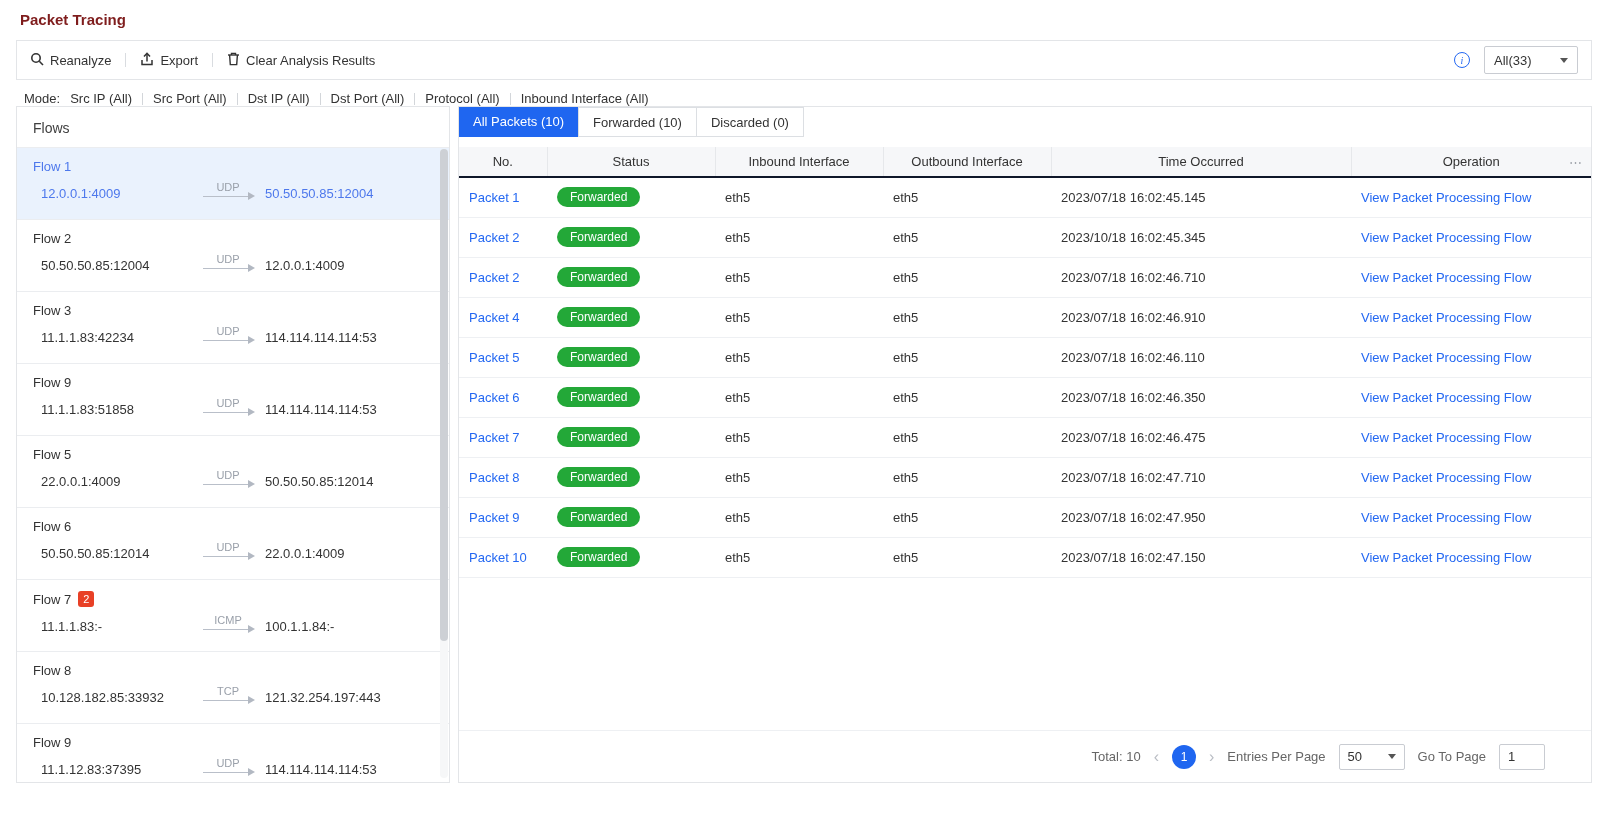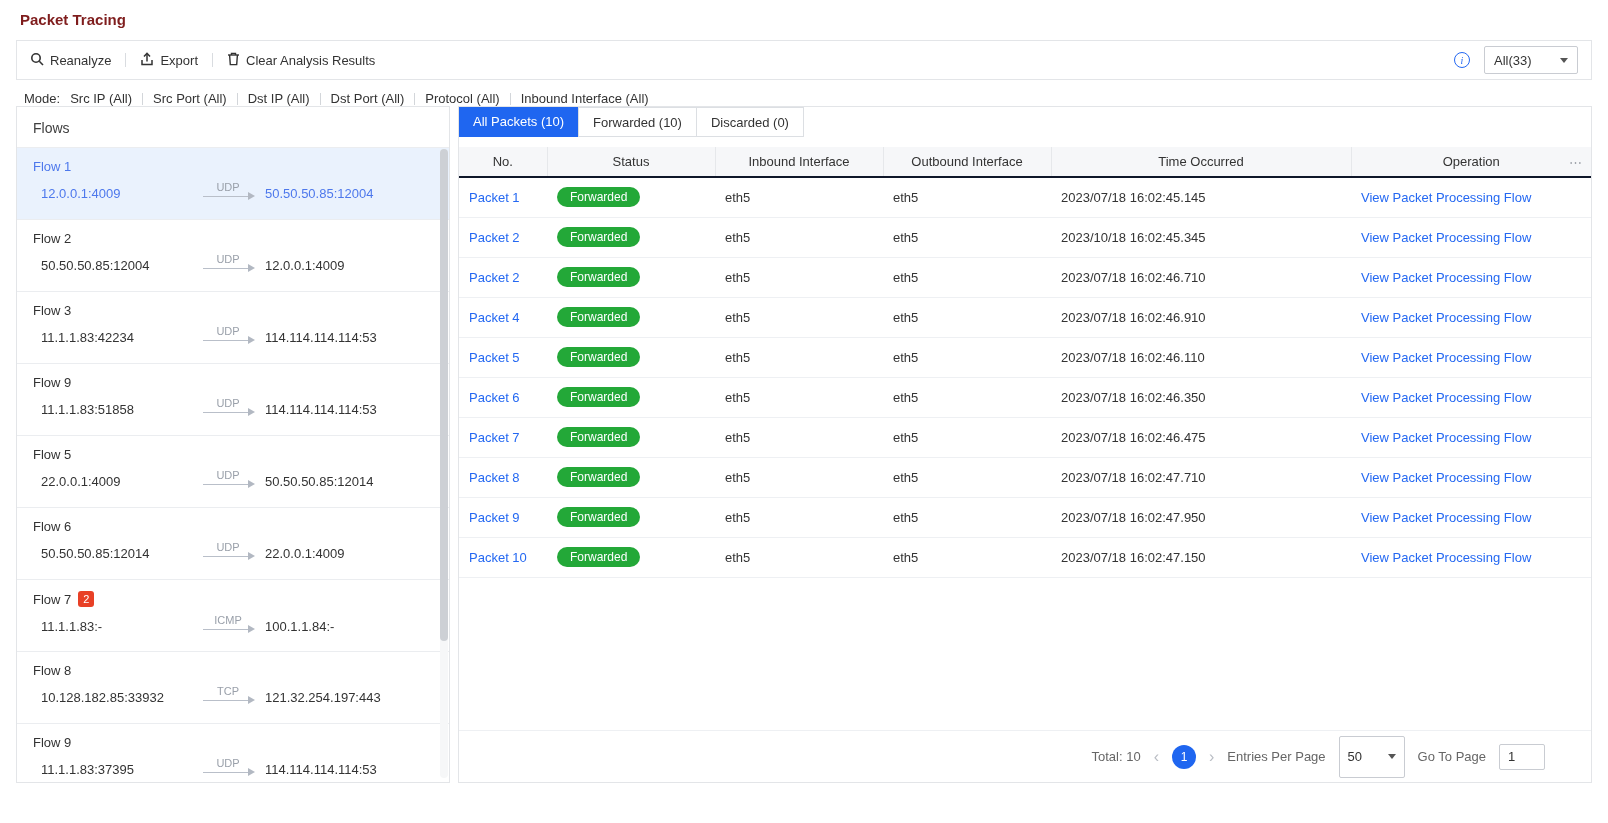--- a/index.html
+++ b/index.html
@@ -81,21 +81,21 @@
                      background:#23a838; color:#fff; border-radius:11px; font-size:12px; }
 
   .table-spacer { flex:1; }
 
   
   .pagination { height:52px; border-top:1px solid #eef0f3; display:flex; align-items:center;
                 justify-content:flex-end; gap:13px; padding-right:46px; color:#666; }
   .pg-chevron { color:#b9bdc4; font-size:16px; line-height:1; cursor:pointer; user-select:none; }
   .pg-current { width:24px; height:24px; border-radius:50%; background:#1f66f0; color:#fff;
                 display:flex; align-items:center; justify-content:center; font-size:12px; cursor:pointer; }
-  .pg-select { width:66px; height:42px; border:1px solid #c9ccd2; border-radius:2px; background:#fff; color:#333;
+  .pg-select { width:66px; height:26px; border:1px solid #c9ccd2; border-radius:2px; background:#fff; color:#333;
                display:flex; align-items:center; justify-content:space-between; padding:0 8px; cursor:pointer; }
   .pg-input { width:46px; height:26px; border:1px solid #c9ccd2; border-radius:2px; padding:0 8px;
               font:inherit; color:#333; background:#fff; }
 </style>
 </head>
 <body>
 
 <h1 class="page-title">Packet Tracing</h1>
 
 <div class="toolbar">
@@ -272,21 +272,21 @@
         </span>
         <span class="flow-dst">121.32.254.197:443</span>
       </div>
     </div>
 
     <div class="flow-item">
       <div class="flow-name-row">
           <span class="flow-name">Flow 9</span>
         </div>
       <div class="flow-route">
-        <span class="flow-src">11.1.1.83:37395</span>
+        <span class="flow-src">11.1.12.83:37395</span>
         <span class="flow-arrow">
           <span class="flow-proto">UDP</span>
           <span class="arrow-line"></span>
         </span>
         <span class="flow-dst">114.114.114.114:53</span>
       </div>
     </div>
 
     <div class="flows-scrollbar">
       <div class="flows-scroll-thumb"></div>

